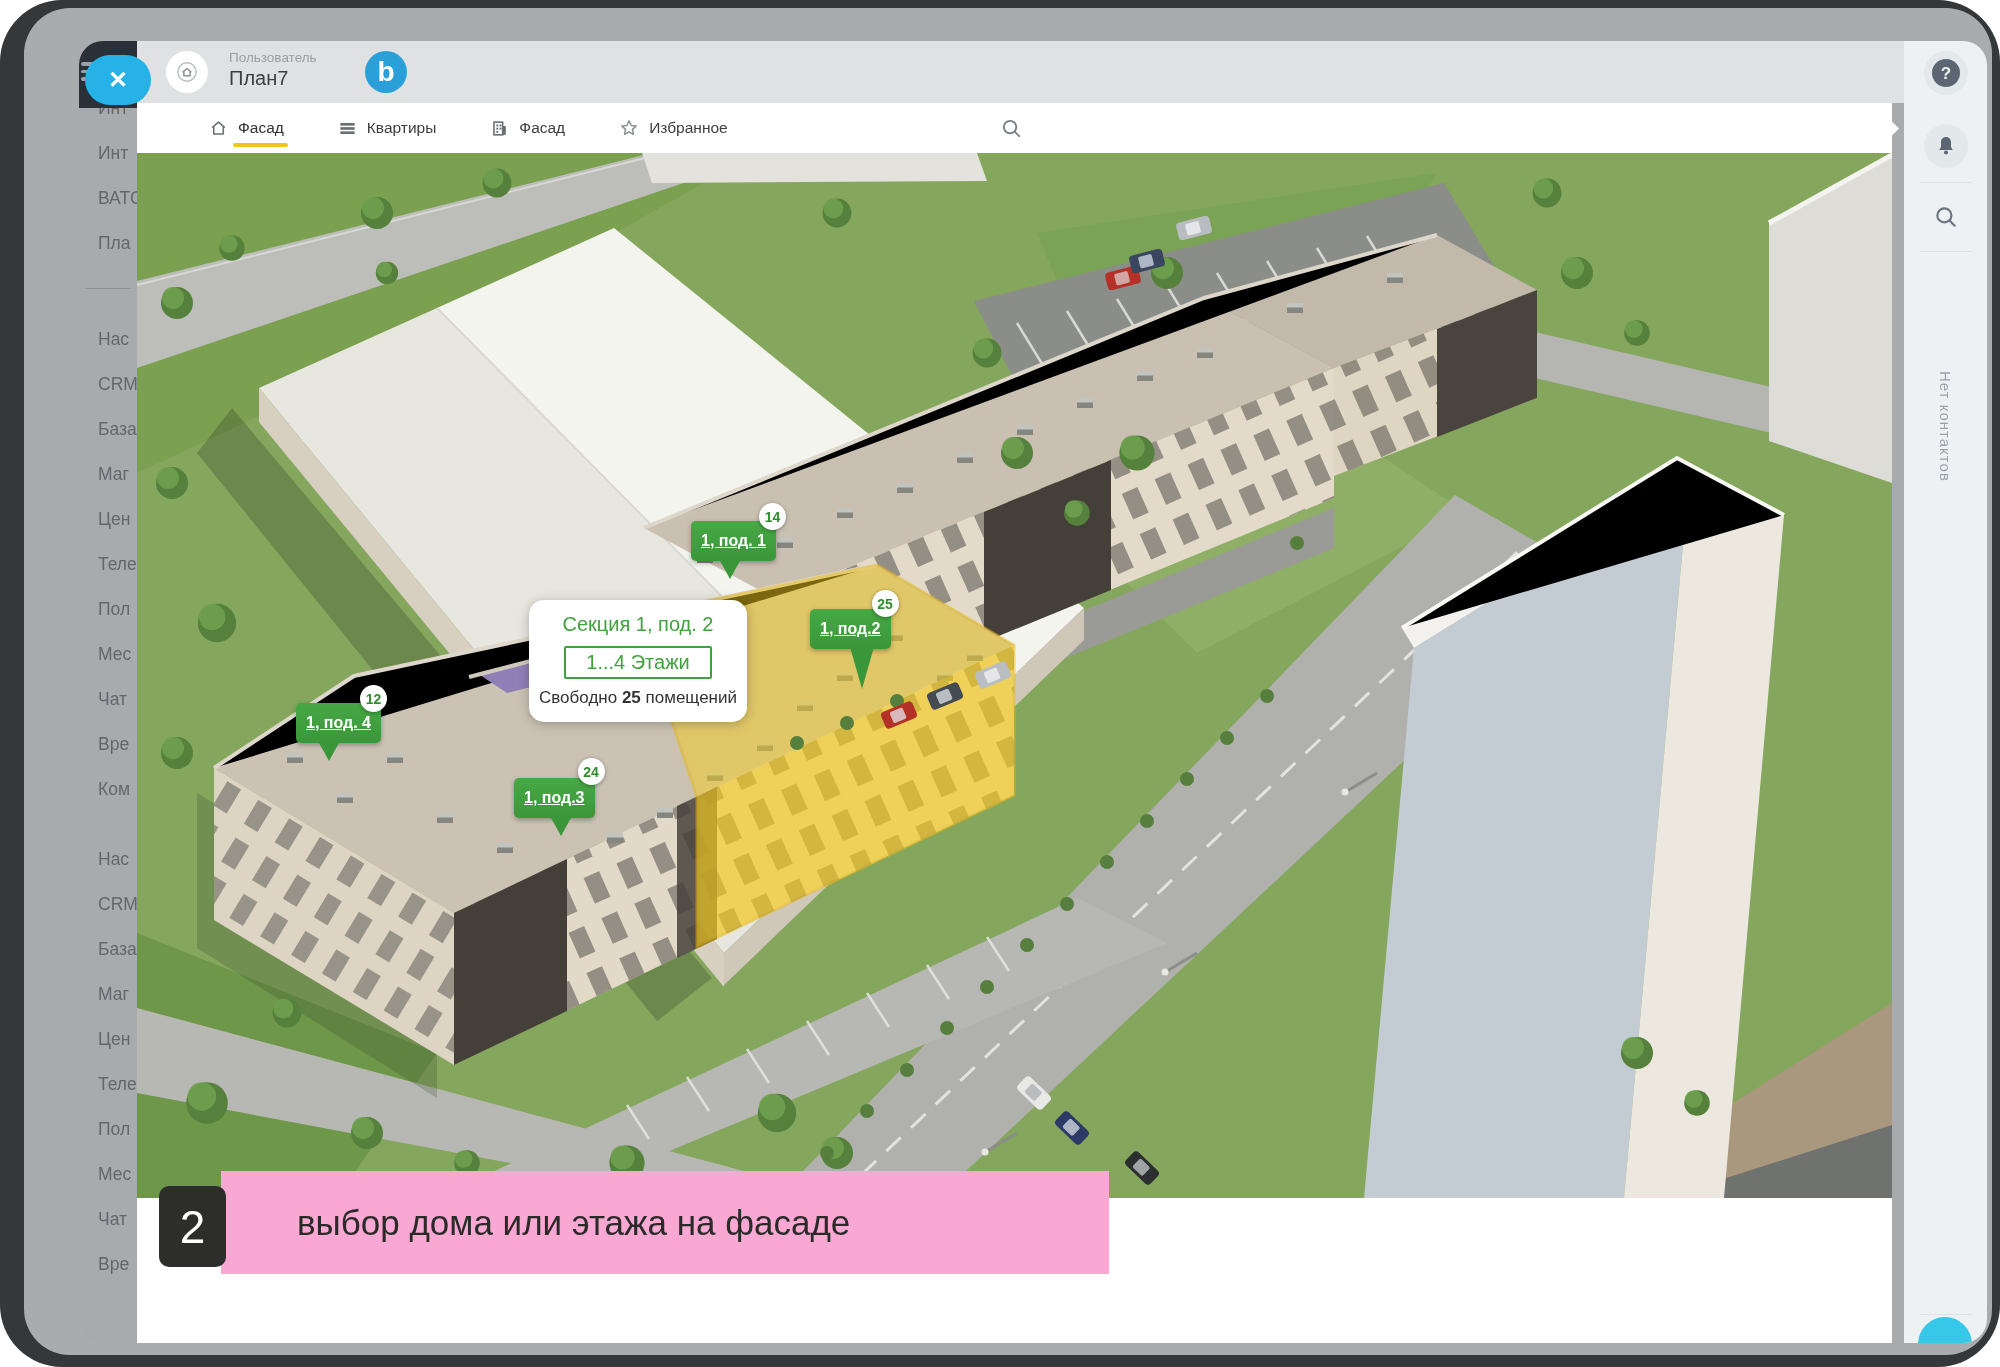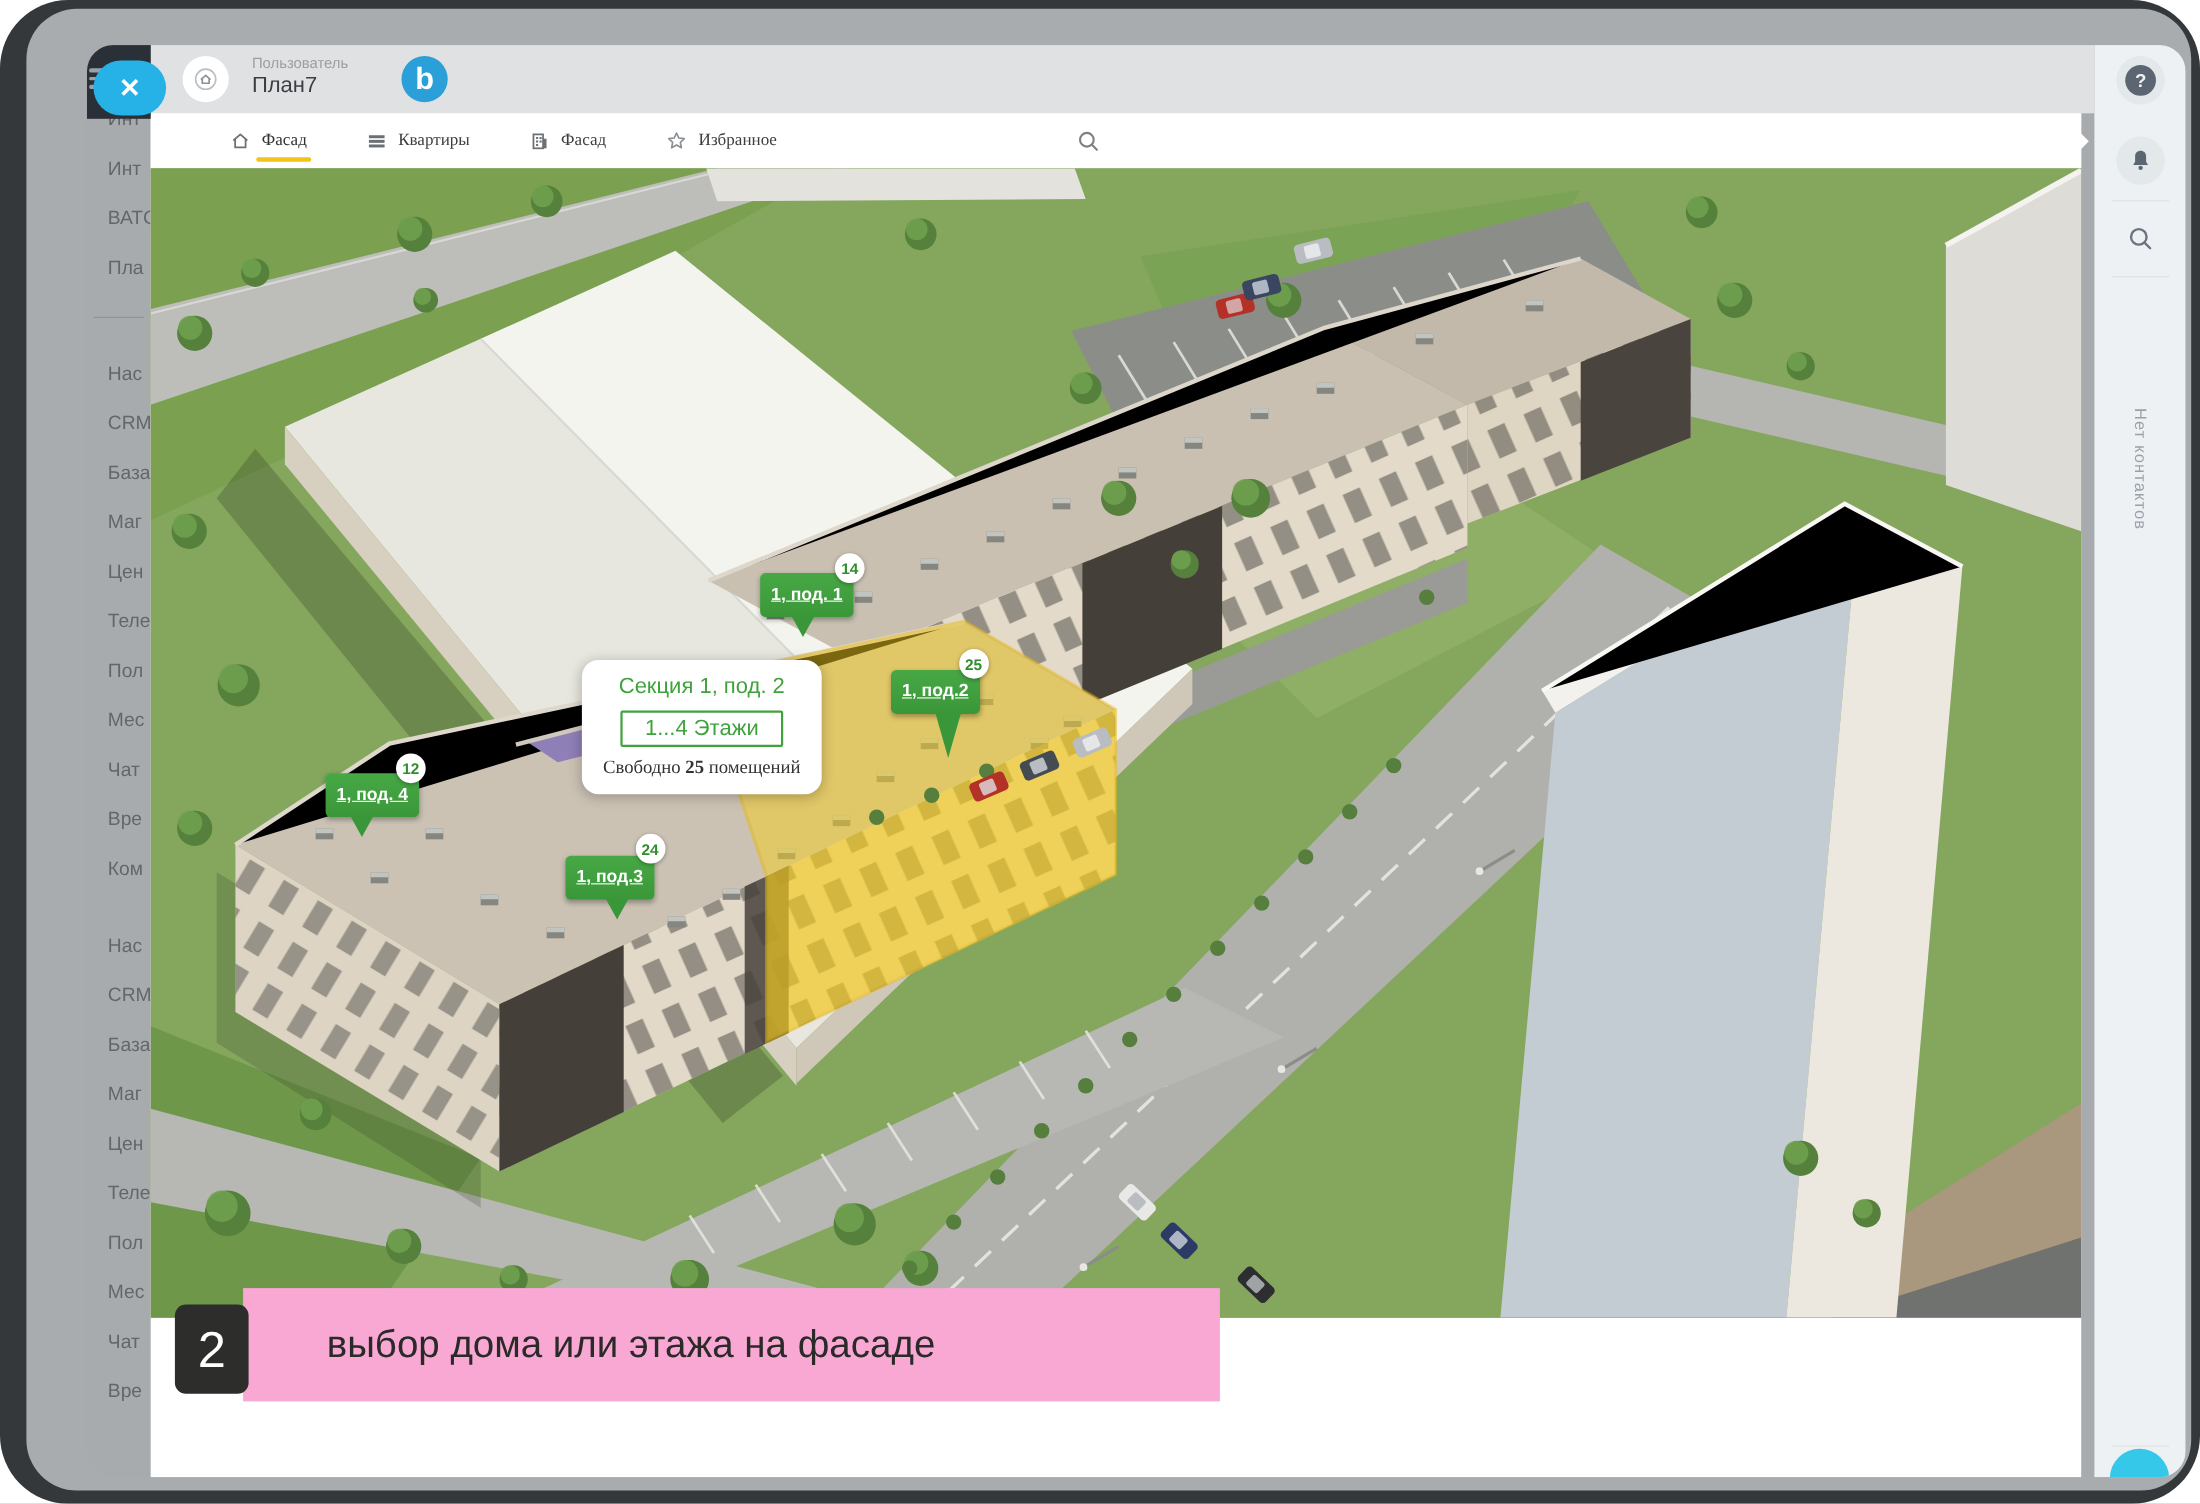--- a/index.html
+++ b/index.html
@@ -43,42 +43,42 @@
   .rp-empty { position:absolute; left:0; top:330px; width:100%; text-align:center; }
   .rp-empty span { writing-mode:vertical-rl; font-size:15px; color:#9aa2a9; letter-spacing:1px; }
   .rp-bottom-div { position:absolute; left:16px; bottom:28px; width:52px; height:1px; background:#dde2e5; }
   .rp-chat { position:absolute; left:14px; bottom:-28px; width:54px; height:54px; border-radius:50%; background:#35c8e8; }
   .panel-arrow { position:absolute; left:1797px; top:78px; width:19px; height:19px; background:#fff; transform:rotate(45deg); z-index:3; }
 
   
   .modal { position:absolute; left:58px; top:62px; width:1755px; height:1240px; background:#ffffff; z-index:2; }
   .tabbar { position:relative; height:50px; background:#fff; display:flex; align-items:center; padding-left:72px; }
   .tab { display:flex; align-items:center; gap:10px; margin-right:54px; cursor:pointer; position:relative; height:100%; }
-  .tab .lbl { font-size:15.5px; color:#3c3e40;font-family:Liberation Serif, serif; }
+  .tab .lbl { font-size:15.5px; color:#3c3e40; }
   .tab.active .lbl { color:#2f3133; }
   .tab.active::after { content:""; position:absolute; left:24px; right:-4px; bottom:6px; height:4px; background:#f3c318; border-radius:2px; }
   .tab-search { margin-left:218px; }
   .map-wrap { position:absolute; left:0; top:50px; width:1755px; height:1045px; overflow:hidden; background:#85a65d; }
   .map-wrap svg.scene { position:absolute; left:0; top:0; width:100%; height:100%; }
 
   
   .pin { position:absolute; z-index:6; }
   .pin-box { position:relative; background:linear-gradient(#47a845,#3a9739); border-radius:5px; color:#fff; font-weight:bold;
              font-size:16px; text-align:center; box-shadow:0 2px 5px rgba(0,0,0,.3); padding:0 10px; line-height:40px; white-space:nowrap;text-decoration:underline; }
   .pin-tail { position:absolute; width:0; height:0; border-left:11px solid transparent; border-right:11px solid transparent;
               border-top:20px solid #3a9739; top:100%; margin-top:-2px; }
   .pin-badge { position:absolute; right:-8px; top:-17px; width:27px; height:27px; border-radius:50%; background:#fff;
                color:#2f8f2d; font-size:14px; font-weight:bold; display:flex; align-items:center; justify-content:center;
                box-shadow:0 1px 4px rgba(0,0,0,.35); }
   .map-tooltip { position:absolute; left:392px; top:447px; width:218px; background:#fff; border-radius:15px; z-index:7;
                  box-shadow:0 2px 12px rgba(0,0,0,.25); text-align:center; padding:13px 10px 14px 10px; }
   .tt-title { color:#3fa23c; font-size:20px; }
   .tt-floors { display:inline-block; margin:10px auto 9px auto; border:2px solid #3fa23c; color:#3fa23c; font-size:20px;
                padding:3px 20px; border-radius:2px; cursor:pointer; }
-  .tt-free { font-size:17px; color:#333;font-family:Liberation Serif, serif; }
+  .tt-free { font-size:17px; color:#333; }
   .tt-free b { font-weight:bold; }
 
   
   .banner { position:absolute; left:142px; top:1130px; width:888px; height:103px; background:#f9a8d4; z-index:5; display:flex; align-items:center; }
   .banner span { margin-left:76px; font-size:35px; color:#2a2a28; }
   .step-box { position:absolute; left:80px; top:1145px; width:67px; height:81px; background:#2d2d2b; border-radius:10px; z-index:6;
               display:flex; align-items:center; justify-content:center; color:#fff; font-size:46px; }
 </style>
 </head>
 <body>

